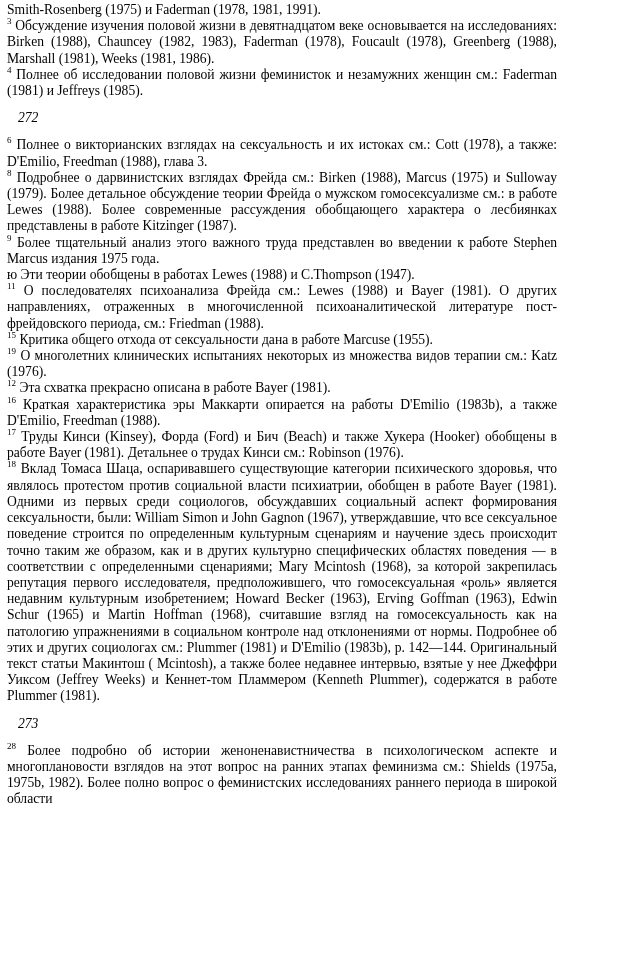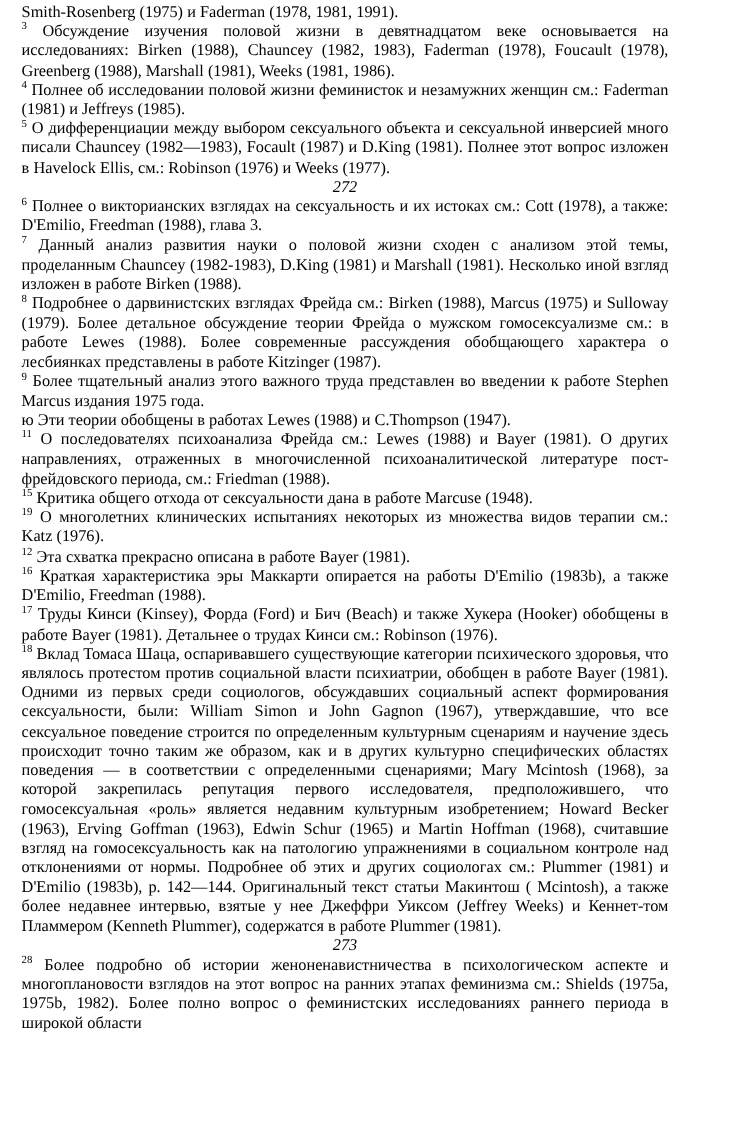--- a/index.html
+++ b/index.html
@@ -4,60 +4,58 @@
 <style>
   html, body {
     margin: 0;
     padding: 0;
     background: #ffffff;
   }
   .page {
     width: 564px;
     height: 957px;
     box-sizing: border-box;
-    padding: 2px 7px 0 18px;
+    padding: 2px 7px 0 7px;
     overflow: hidden;
     background: #ffffff;
     color: #000000;
     font-family: "Liberation Serif", "DejaVu Serif", serif;
     font-size: 13.6px;
     line-height: 16.2px;
   }
   p.note {
     margin: 0;
     text-align: justify;
   }
   p.note sup {
     font-size: 9px;
     line-height: 0;
     vertical-align: super;
   }
   p.pagenum {
-    margin: 0;
+    margin: 11px;
     font-style: italic;
-    text-align: center;
+    text-align: left;
   }
 </style>
 </head>
 <body>
 
 <div class="page">
   <div>
       <p class="note"><span>Smith-Rosenberg (1975) и Faderman (1978, 1981, 1991).</span></p>
       <p class="note"><sup>3</sup> <span>Обсуждение изучения половой жизни в девятнадцатом веке основывается на исследованиях: Birken (1988), Chauncey (1982, 1983), Faderman (1978), Foucault (1978), Greenberg (1988), Marshall (1981), Weeks (1981, 1986).</span></p>
       <p class="note"><sup>4</sup> <span>Полнее об исследовании половой жизни феминисток и незамужних женщин см.: Faderman (1981) и Jeffreys (1985).</span></p>
-      <p class="note"><sup>5</sup> <span>О дифференциации между выбором сексуального объекта и сексуальной инверсией много писали Chauncey (1982—1983), Focault (1987) и D.King (1981). Полнее этот вопрос изложен в Havelock Ellis, см.: Robinson (1976) и Weeks (1977).</span></p>
       <p class="pagenum">272</p>
       <p class="note"><sup>6</sup> <span>Полнее о викторианских взглядах на сексуальность и их истоках см.: Cott (1978), а также: D'Emilio, Freedman (1988), глава 3.</span></p>
-      <p class="note"><sup>7</sup> <span>Данный анализ развития науки о половой жизни сходен с анализом этой темы, проделанным Chauncey (1982-1983), D.King (1981) и Marshall (1981). Несколько иной взгляд изложен в работе Birken (1988).</span></p>
       <p class="note"><sup>8</sup> <span>Подробнее о дарвинистских взглядах Фрейда см.: Birken (1988), Marcus (1975) и Sulloway (1979). Более детальное обсуждение теории Фрейда о мужском гомосексуализме см.: в работе Lewes (1988). Более современные рассуждения обобщающего характера о лесбиянках представлены в работе Kitzinger (1987).</span></p>
       <p class="note"><sup>9</sup> <span>Более тщательный анализ этого важного труда представлен во введении к работе Stephen Marcus издания 1975 года.</span></p>
       <p class="note"><span>ю Эти теории обобщены в работах Lewes (1988) и C.Thompson (1947).</span></p>
       <p class="note"><sup>11</sup> <span>О последователях психоанализа Фрейда см.: Lewes (1988) и Bayer (1981). О других направлениях, отраженных в многочисленной психоаналитической литературе пост-фрейдовского периода, см.: Friedman (1988).</span></p>
-      <p class="note"><sup>15</sup> <span>Критика общего отхода от сексуальности дана в работе Marcuse (1948).</span></p>
+      <p class="note"><sup>15</sup> <span>Критика общего отхода от сексуальности дана в работе Marcuse (1955).</span></p>
       <p class="note"><sup>19</sup> <span>О многолетних клинических испытаниях некоторых из множества видов терапии см.: Katz (1976).</span></p>
       <p class="note"><sup>12</sup> <span>Эта схватка прекрасно описана в работе Bayer (1981).</span></p>
       <p class="note"><sup>16</sup> <span>Краткая характеристика эры Маккарти опирается на работы D'Emilio (1983b), а также D'Emilio, Freedman (1988).</span></p>
       <p class="note"><sup>17</sup> <span>Труды Кинси (Kinsey), Форда (Ford) и Бич (Beach) и также Хукера (Hooker) обобщены в работе Bayer (1981). Детальнее о трудах Кинси см.: Robinson (1976).</span></p>
       <p class="note"><sup>18</sup> <span>Вклад Томаса Шаца, оспаривавшего существующие категории психического здоровья, что являлось протестом против социальной власти психиатрии, обобщен в работе Bayer (1981). Одними из первых среди социологов, обсуждавших социальный аспект формирования сексуальности, были: William Simon и John Gagnon (1967), утверждавшие, что все сексуальное поведение строится по определенным культурным сценариям и научение здесь происходит точно таким же образом, как и в других культурно специфических областях поведения — в соответствии с определенными сценариями; Mary Mcintosh (1968), за которой закрепилась репутация первого исследователя, предположившего, что гомосексуальная «роль» является недавним культурным изобретением; Howard Becker (1963), Erving Goffman (1963), Edwin Schur (1965) и Martin Hoffman (1968), считавшие взгляд на гомосексуальность как на патологию упражнениями в социальном контроле над отклонениями от нормы. Подробнее об этих и других социологах см.: Plummer (1981) и D'Emilio (1983b), p. 142—144. Оригинальный текст статьи Макинтош ( Mcintosh), а также более недавнее интервью, взятые у нее Джеффри Уиксом (Jeffrey Weeks) и Кеннет-том Пламмером (Kenneth Plummer), содержатся в работе Plummer (1981).</span></p>
       <p class="pagenum">273</p>
       <p class="note"><sup>28</sup> <span>Более подробно об истории женоненавистничества в психологическом аспекте и многоплановости взглядов на этот вопрос на ранних этапах феминизма см.: Shields (1975a, 1975b, 1982). Более полно вопрос о феминистских исследованиях раннего периода в широкой области</span></p>
     </div>
 </div>
 

